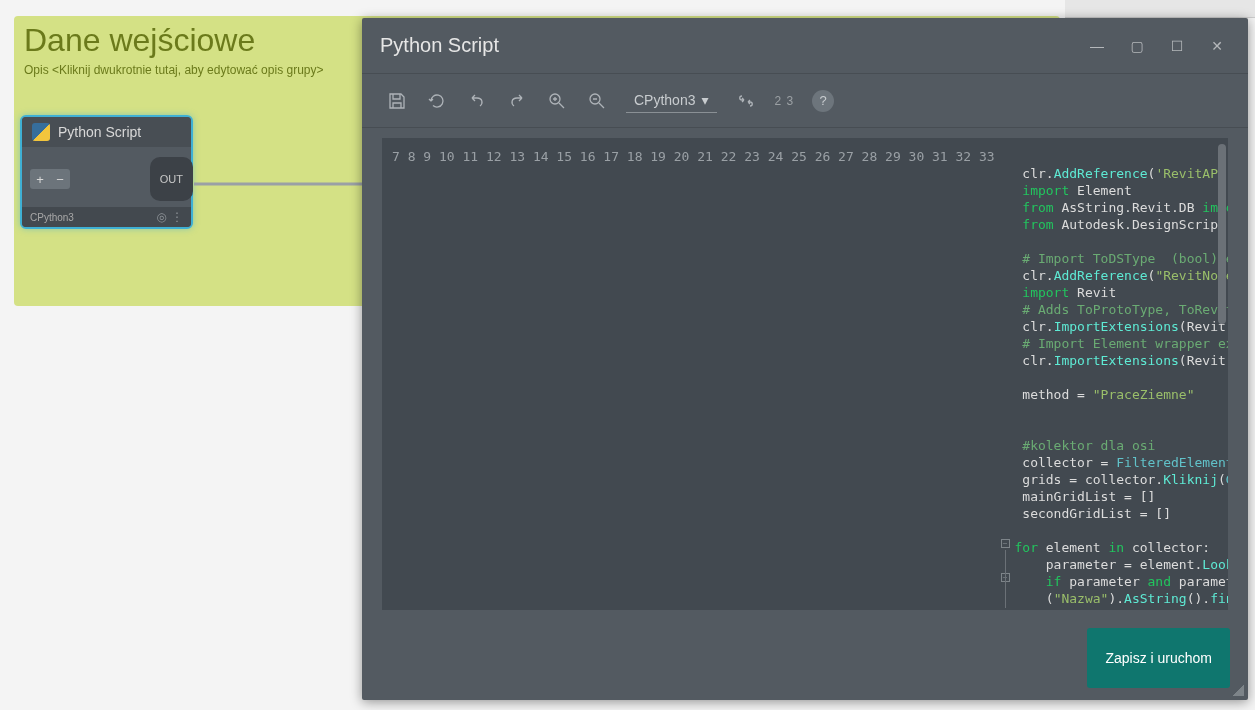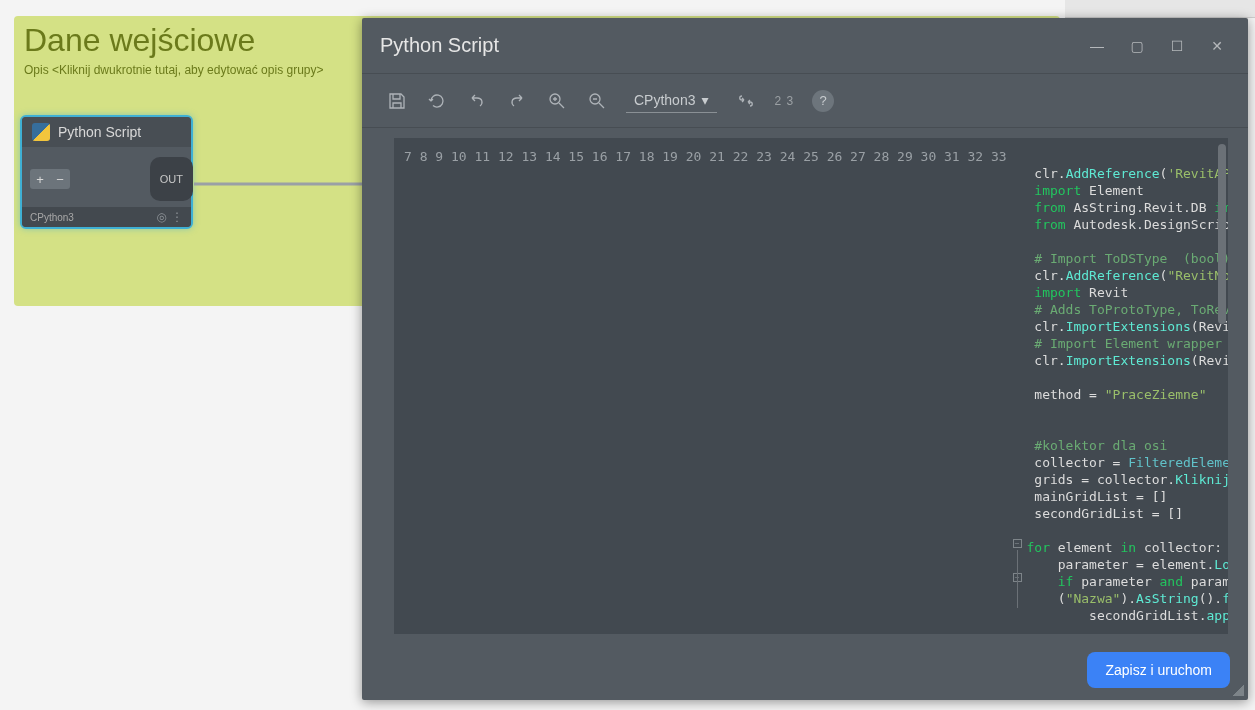--- a/index.html
+++ b/index.html
@@ -159,21 +159,21 @@
   cursor:pointer;
 }
 .toolbar .nums { color:#9ba0a4; font-size:12px; letter-spacing:1px;text-align:center; }
 .toolbar .help {
   width:22px; height:22px; border-radius:50%; background:#6d757c;
   color:#c8cccf; display:flex; align-items:center; justify-content:center;
   font-size:13px; cursor:pointer;
 }
 .code-area {
   flex:1;
-  margin: 10px 20px 10px 32px;
+  margin: 10px 20px 10px 20px;
   background: #424950;
   display:flex;
   position:relative;
   overflow:hidden;
 }
 .gutter {
   background: #424950;
   color: #9aa0a5;
   font-family: "Consolas", monospace;
   font-size: 13px;
@@ -226,27 +226,27 @@
   height: 180px;
   background: #6b7177;
   border-radius: 4px;
 }
 .footer-bar {
   display:flex;
   justify-content:flex-end;
   padding: 8px 18px 12px 18px;
 }
 .run-btn {
-  background: #3b82f6;
+  background: #0f766e;
   color: #fff;
   font-size: 14px;
-  padding: 10px 18px;
+  padding: 22px 18px;
   border: none;
   cursor: pointer;
-  border-radius:8px;
+  border-radius:3px;
 }
 .resize-grip {
   position:absolute;
   right:4px; bottom:4px;
   width:12px; height:12px;
   background-image: linear-gradient(135deg, transparent 50%, #7d8489 50%);
 }
 .corner-panel {
   position:absolute;
   right:0; top:0;

